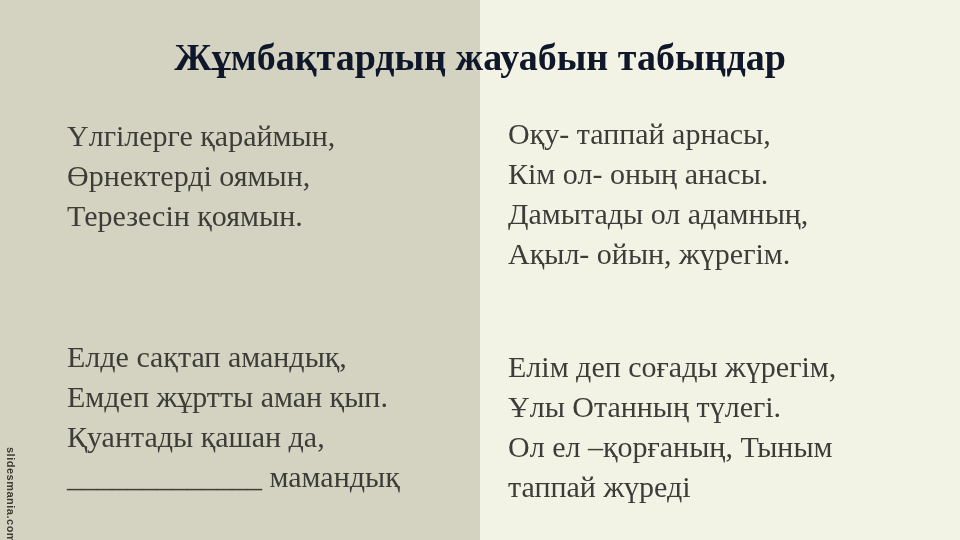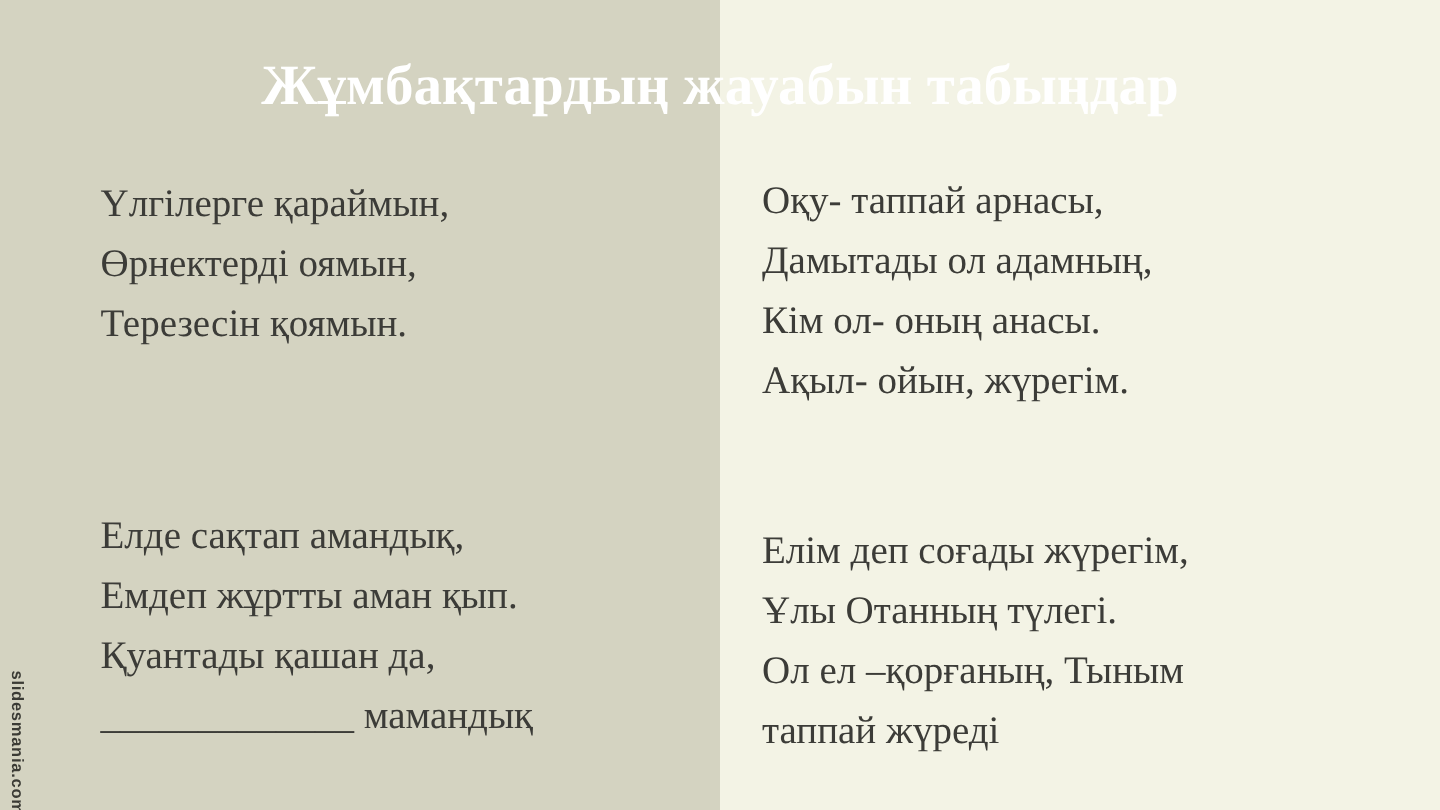--- a/index.html
+++ b/index.html
@@ -26,26 +26,26 @@
   .slide-title {
     position: absolute;
     left: 0;
     top: 33px;
     width: 960px;
     margin: 0;
     text-align: center;
     font-size: 38px;
     line-height: 48px;
     font-weight: bold;
-    color: #ffffff;
+    color: #0f172a;
   }
 
   .riddle {
     position: absolute;
-    font-size: 26px;
+    font-size: 30px;
     line-height: 40px;
     color: #3c3c38;
     white-space: nowrap;
   }
   .r-tl { left: 67px;  top: 116px; }
   .r-tr { left: 508px; top: 114px; }
   .r-bl { left: 67px;  top: 337px; }
   .r-br { left: 508px; top: 347px; }
 
   .watermark {
@@ -71,22 +71,22 @@
   <h1 class="slide-title">Жұмбақтардың жауабын табыңдар</h1>
 
   <div class="riddle r-tl">
     <div>Үлгілерге қараймын,</div>
     <div>Өрнектерді оямын,</div>
     <div>Терезесін қоямын.</div>
   </div>
 
   <div class="riddle r-tr">
     <div>Оқу- таппай арнасы,</div>
+    <div>Кім ол- оның анасы.</div>
     <div>Дамытады ол адамның,</div>
-    <div>Кім ол- оның анасы.</div>
     <div>Ақыл- ойын, жүрегім.</div>
   </div>
 
   <div class="riddle r-bl">
     <div>Елде сақтап амандық,</div>
     <div>Емдеп жұртты аман қып.</div>
     <div>Қуантады қашан да,</div>
     <div>_____________ мамандық</div>
   </div>
 

